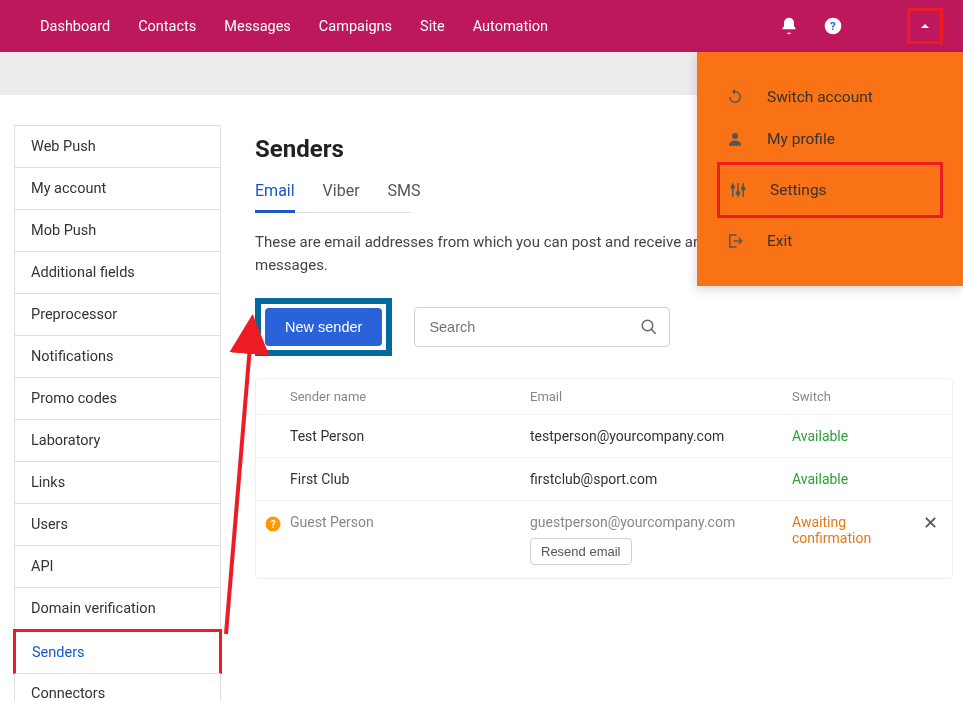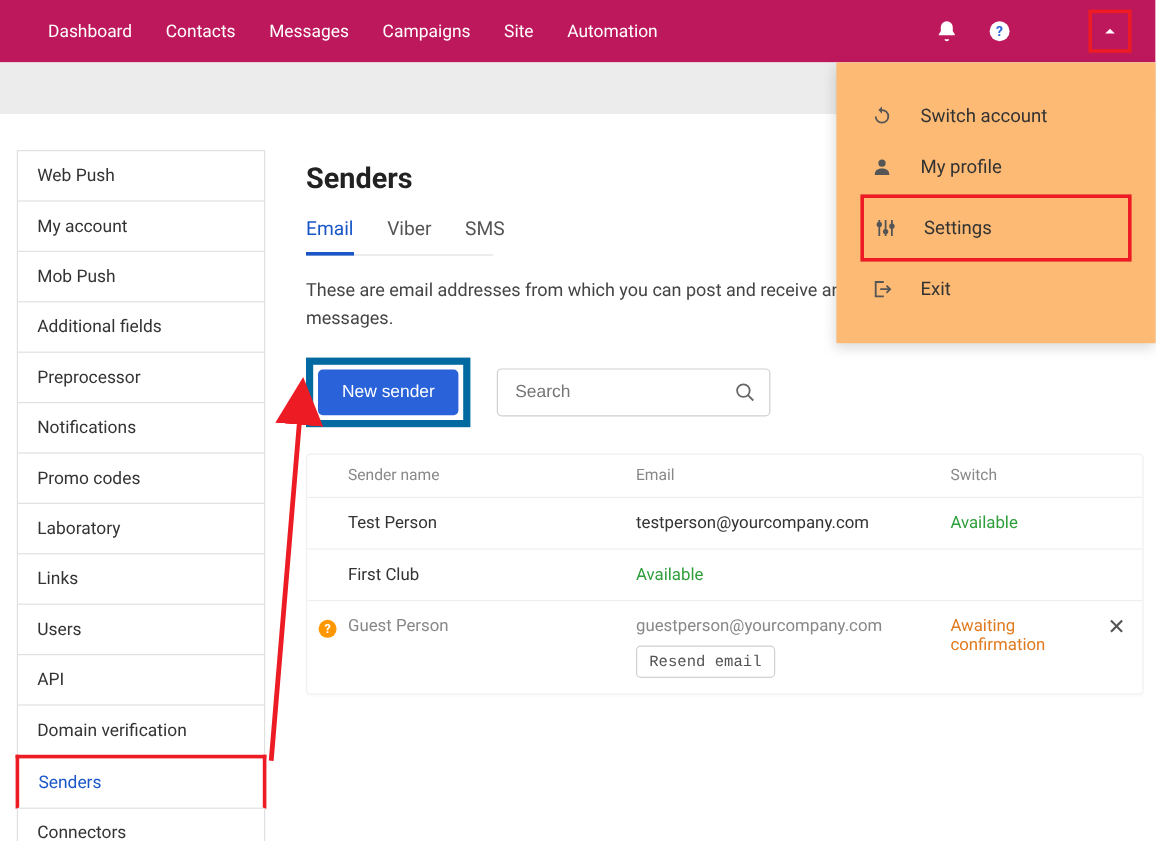--- a/index.html
+++ b/index.html
@@ -32,40 +32,40 @@
   
   .tabs { display: flex; gap: 28px; border-bottom: 1px solid #e0e0e0; margin-bottom: 18px; width: 156px; }
   .tab { padding-bottom: 10px; font-size: 16px; color: #555; cursor: pointer; }
   .tab.active { color: #1a56c7; border-bottom: 3px solid #1a56c7; margin-bottom: -1px; }
   
   .desc { color: #444; font-size: 15px; line-height: 1.5; margin-bottom: 22px; max-width: 640px;}
   
   .toolbar { display: flex; gap: 22px; align-items: center; margin-bottom: 22px; }
   .btn-primary-wrap { border: 6px solid #0369a1; padding: 4px; text-decoration: underline; }
   .btn-primary { background: #2962d9; color: #fff; border: none; border-radius: 4px; padding: 11px 20px; font-size: 14.5px; cursor: pointer; font-weight:500; }
-  .search-wrap { position: relative; width: 228px; }
+  .search-wrap { position: relative; width: 256px; }
   .search-input { width: 100%; border: 1px solid #d0d0d0; border-radius: 4px; padding: 11px 40px 11px 14px; font-size: 14.5px; }
   .search-icon-pos { position: absolute; right: 12px; top: 50%; transform: translateY(-50%); color: #666; }
   
   
   .table { border: 1px solid #f0f0f0; border-radius: 4px; overflow: hidden; background:#fff; box-shadow: 0 1px 2px rgba(0,0,0,0.02);}
   .thead { display: flex; padding: 10px 14px 10px 34px; color: #888; font-size: 13px; }
   .tr { display: flex; padding: 13px 14px 13px 34px; border-top: 1px solid #eee; align-items: flex-start; position:relative;}
   .col-icon { position:absolute; left:8px; top:14px; color:#ff9800; }
   .col-name { flex: 0 0 240px; }
   .col-email { flex: 0 0 262px; }
   .col-status { flex: 1; }
   .col-close { flex: 0 0 24px; text-align: right; color: #555; cursor:pointer; font-size:18px; line-height:1; }
   .status-green { color: #2e9e3a; }
   .status-orange { color: #e07a1f; }
   .muted { color: #888; }
-  .btn-resend { border: 1px solid #d0d0d0; background: #fff; border-radius: 4px; padding: 5px 10px; font-size: 13px; color: #555; margin-top: 8px; cursor:pointer;font-family:Liberation Mono, monospace; }
-  
-  
-  .dropdown { position: absolute; right: 0; top: 52px; width: 266px; background: #fdba74; box-shadow: -1px 4px 10px rgba(0,0,0,0.15); z-index: 20; padding: 24px 24px 24px 24px; }
+  .btn-resend { border: 1px solid #d0d0d0; background: #fff; border-radius: 4px; padding: 5px 10px; font-size: 13px; color: #555; margin-top: 8px; cursor:pointer; }
+  
+  
+  .dropdown { position: absolute; right: 0; top: 52px; width: 266px; background: #f97316; box-shadow: -1px 4px 10px rgba(0,0,0,0.15); z-index: 20; padding: 24px 24px 24px 24px; }
   .dropdown .menu-item { display: flex; align-items: center; gap: 22px; padding: 12px 4px; cursor: pointer; font-size: 15.5px; color: #333; }
   .dropdown .menu-icon { width: 20px; display:flex; justify-content:center; color:#555; }
   .dropdown .menu-highlight { border: 3px solid #ed1c24; padding: 16px 8px; margin: 2px -4px; }
   
   
   .arrow-svg { position: absolute; left: 216px; top: 284px; pointer-events:none; z-index:5;}
   
   svg { display:block; }
 </style>
 </head>
@@ -196,20 +196,21 @@
         <div class="col-email">Email</div>
         <div class="col-status">Switch</div>
       </div>
       <div class="tr">
         <div class="col-name">Test Person</div>
         <div class="col-email">testperson@yourcompany.com</div>
         <div class="col-status status-green">Available</div>
       </div>
       <div class="tr">
         <div class="col-name">First Club</div>
+        <div class="col-email">firstclub@sport.com</div>
         <div class="col-status status-green">Available</div>
       </div>
       <div class="tr">
         <span class="col-icon">
           <svg width="18" height="18" viewBox="0 0 24 24" fill="#ff9800">
               <circle cx="12" cy="12" r="10"></circle>
               <text x="12" y="17" text-anchor="middle" font-size="14" fill="#fff" font-weight="bold">?</text>
             </svg>
         </span>
         <div class="col-name muted">Guest Person</div>

